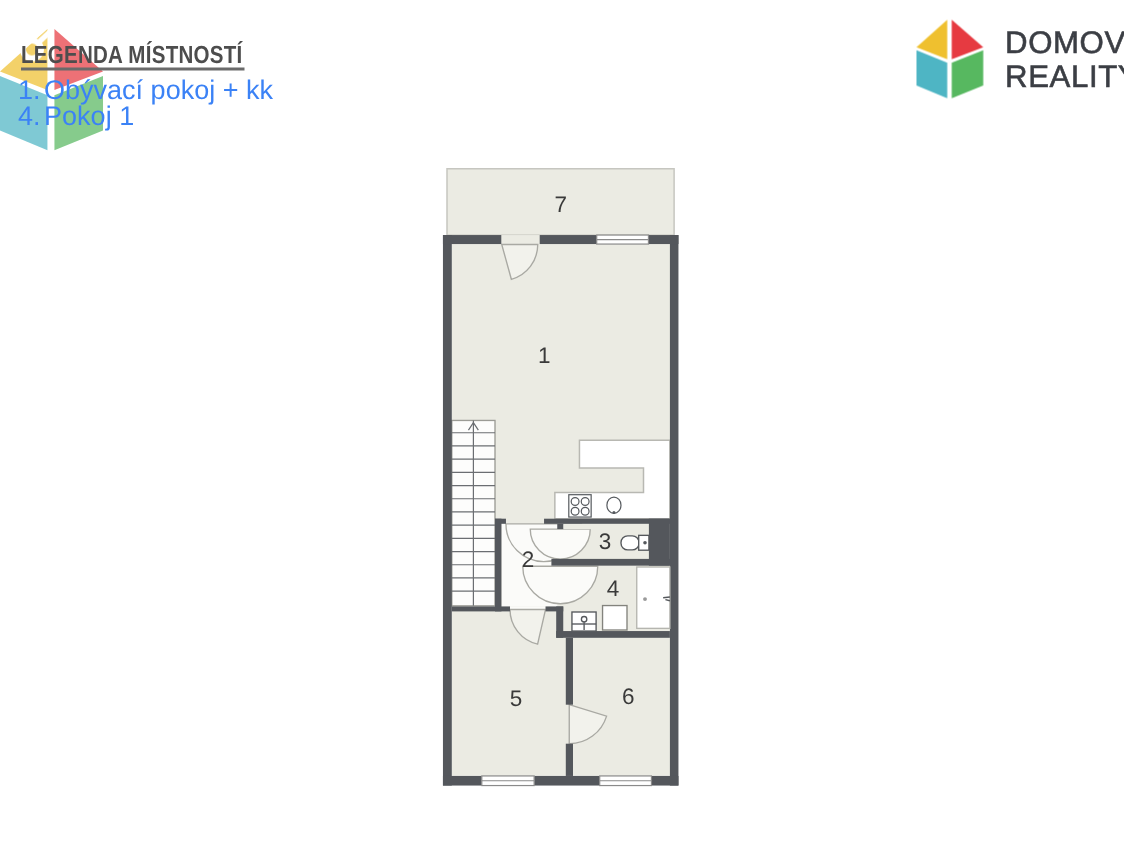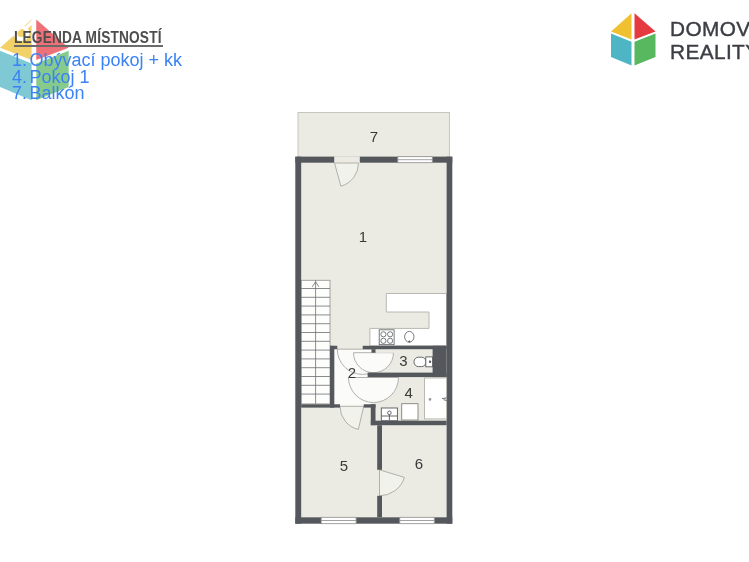--- a/index.html
+++ b/index.html
@@ -23,21 +23,20 @@
   <path d="M 16.5,8.5 L 23,2.5" stroke="#ffffff" stroke-width="3.5" fill="none"></path>
 </svg>
 
 <div class="abs" style="left:14px;top:27.5px;font-size:16.5px;font-weight:bold;color:#4d4d4d;letter-spacing:0.2px;transform:translateZ(0) scaleX(0.83);transform-origin:0 0;white-space:nowrap;">LEGENDA MÍSTNOSTÍ</div>
 
 <div class="abs" style="left:14px;top:44.8px;width:149px;height:2.6px;background:#6a6a6a;"></div>
 
 <div class="abs" style="left:12px;top:52px;font-size:18px;font-weight:normal;color:#3b82f6;line-height:16.7px;white-space:nowrap;transform:translateZ(0);">
   <div><span class="n">1.</span>Obývací pokoj + kk</div>
   <div><span class="n">4.</span>Pokoj 1</div>
-  <div><span class="n">7.</span>Balkón</div>
 </div>
 
 <svg class="abs" style="left:611px;top:13px;" width="46" height="53" viewBox="0 0 46 53">
   <polygon points="0,18.5 20.5,0.2 20.5,26.5" fill="#efc02f"></polygon>
   <polygon points="23.5,0.2 44.5,18.5 23.5,26.5" fill="#e63a41"></polygon>
   <polygon points="0,20.5 20.5,28.8 20.5,52.5 0,44" fill="#4eb5c4"></polygon>
   <polygon points="23.5,28.8 44.5,20.5 44.5,44 23.5,52.5" fill="#57b860"></polygon>
 </svg>
 
 <div class="abs" style="left:670px;top:18.4px;font-size:20.8px;color:#3b3e44;letter-spacing:0.4px;line-height:22.9px;white-space:nowrap;-webkit-text-stroke:0.4px #3b3e44;">DOMOV<br>REALITY</div>

